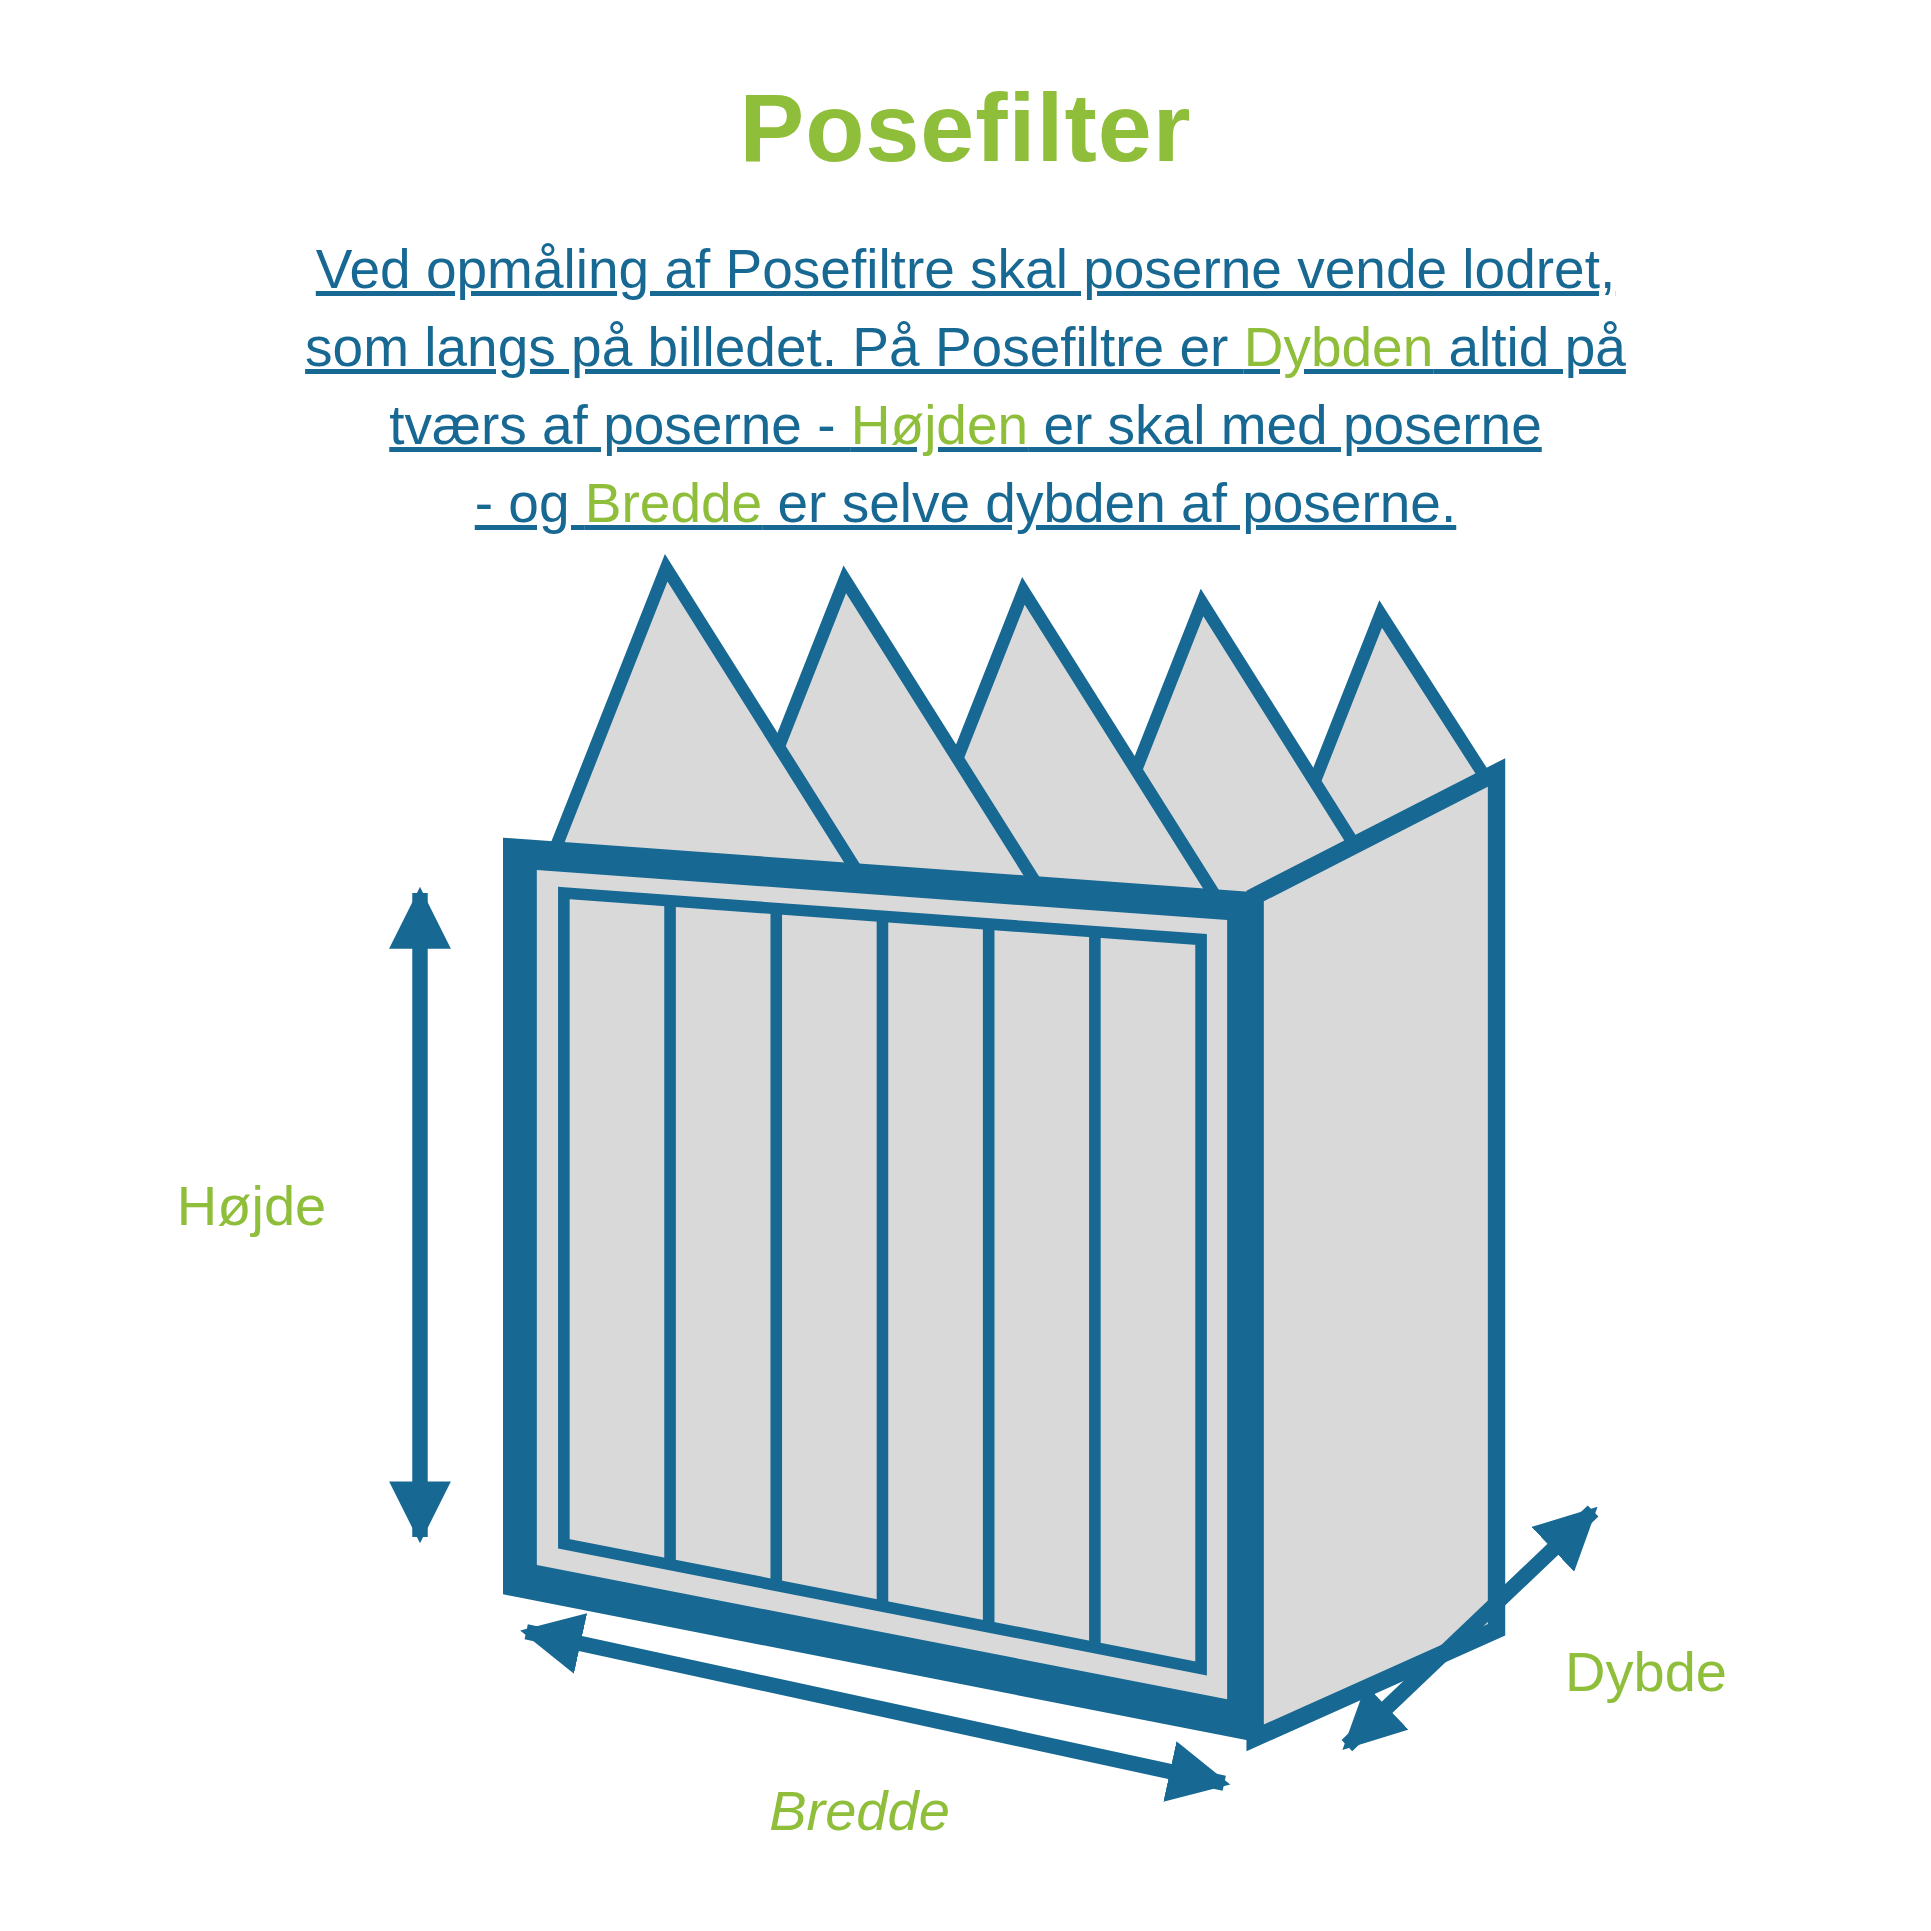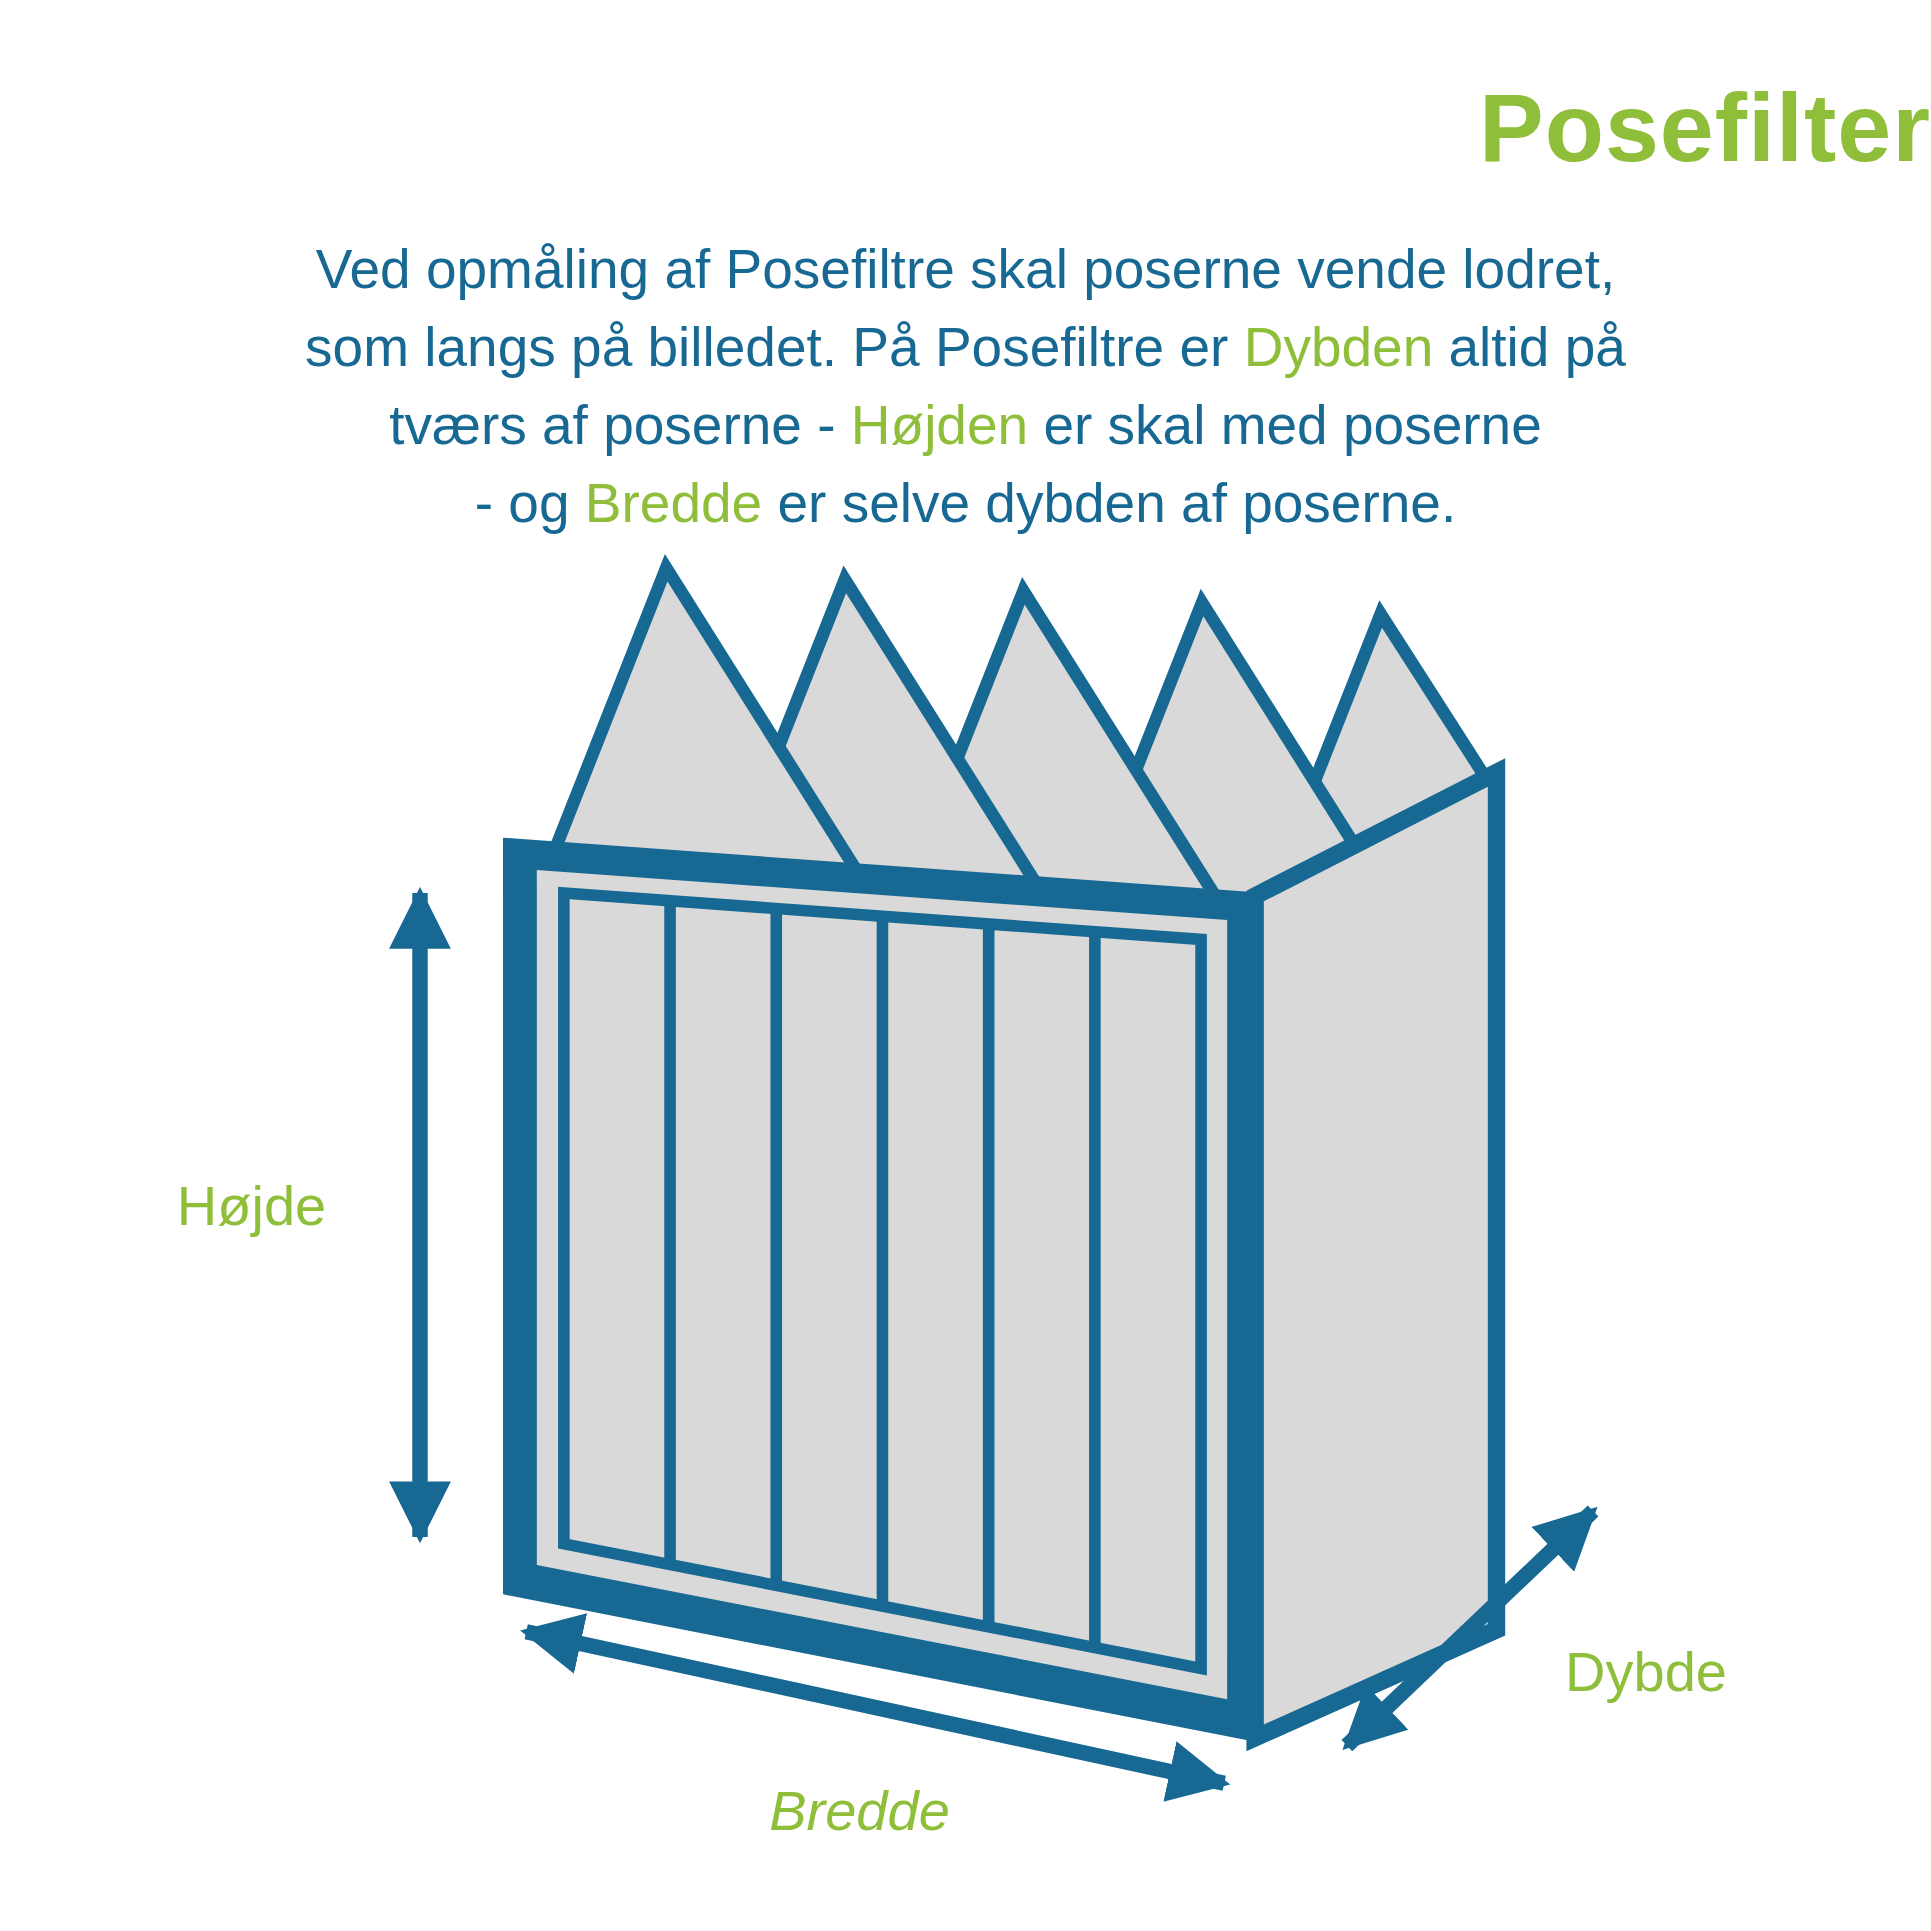--- a/index.html
+++ b/index.html
@@ -12,34 +12,35 @@
     position:relative;
     width:1931px;height:1931px;
     background:#fff;
     font-family:"Liberation Sans", sans-serif;
     overflow:hidden;
   }
   .title{
     position:absolute;
     top:72px;left:0;width:100%;
     margin:0;
-    text-align:right;
+    text-align:center;
     font-size:97px;
     font-weight:bold;
     color:var(--green,#8FBE3B);
     letter-spacing:1px;
   }
   .intro{
     position:absolute;
     top:230px;left:0;width:100%;
     margin:0;
     text-align:center;
     font-size:55px;
     line-height:1.42;
     color:var(--blue,#176892);
+    text-decoration:underline;
   }
   .intro .line{display:block;white-space:pre-wrap;}
   .g{color:var(--green,#8FBE3B);}
   .dim-label{
     position:absolute;
     color:var(--green,#8FBE3B);
     font-size:56px;
     text-align:center;
   }
   #label-height{left:92px;top:1173px;width:319px;}

